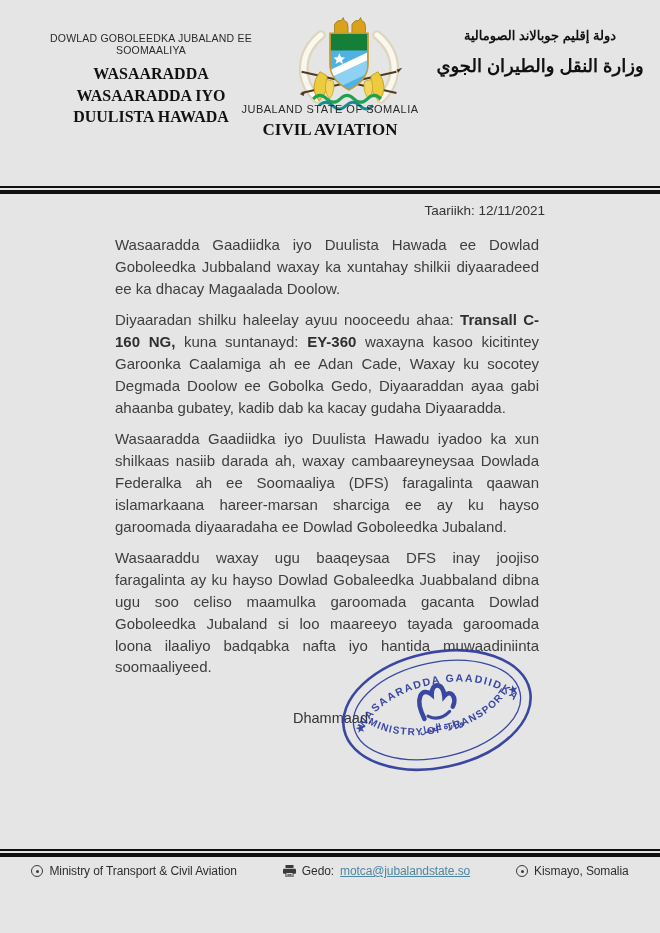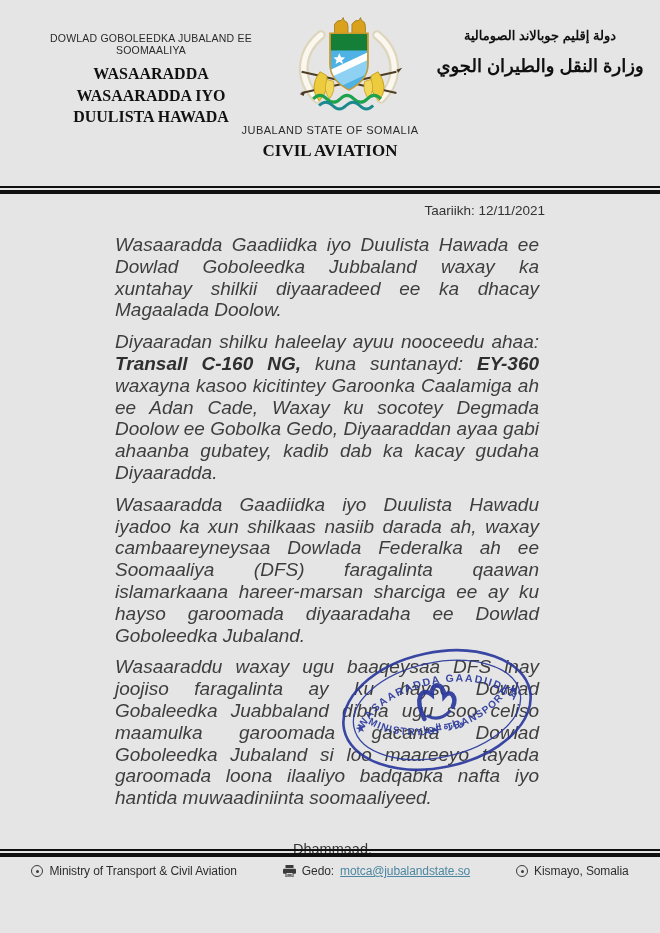--- a/index.html
+++ b/index.html
@@ -8,35 +8,35 @@
     font-family:"Liberation Sans",sans-serif;color:#3d3d3d;overflow:hidden;
   }
   
   .mast-left{position:absolute;top:32px;left:40px;width:222px;text-align:center;color:#1c1c1c;}
   .mast-left .state-line{font-size:10.5px;letter-spacing:.2px;color:#2a2a2a;}
   .mast-left .ministry{font-family:"Liberation Serif",serif;font-weight:bold;font-size:16px;line-height:1.35;margin-top:7px;color:#111;}
   .mast-logo{position:absolute;top:12px;left:290px;width:118px;height:104px;}
   .mast-right{position:absolute;top:28px;left:430px;width:220px;text-align:center;direction:rtl;color:#111;}
   .mast-right .state-line-ar{font-size:13px;font-weight:bold;}
   .mast-right .ministry-ar{font-size:18px;font-weight:bold;margin-top:12px;}
-  .mast-center{position:absolute;top:124px;left:0;right:0;text-align:center;color:#111;}
+  .mast-center{position:absolute;top:103px;left:0;right:0;text-align:center;color:#111;}
   .mast-center .state-line{font-size:11px;letter-spacing:.5px;color:#2a2a2a;}
   .mast-center .ministry{font-family:"Liberation Serif",serif;font-weight:bold;font-size:17px;line-height:1.25;margin-top:4px;}
   
   .rule{position:absolute;left:0;right:0;height:8px;}
   .rule::before{content:"";position:absolute;left:0;right:0;top:0;height:1.5px;background:#101010;}
   .rule::after{content:"";position:absolute;left:0;right:0;top:4px;height:3.5px;background:#101010;}
   .rule-top{top:186px;}
   .rule-bottom{top:849px;}
   
   .doc{position:absolute;top:197px;left:115px;width:438px;}
   .date-line{text-align:right;font-size:13.5px;color:#333;padding-right:8px;margin:6px 0 16px 0;}
   .press-title{text-align:center;font-size:14px;font-weight:bold;color:#222;
     text-decoration:underline;letter-spacing:.3px;margin:0 0 24px 0;}
-  .doc p{font-size:19px;line-height:21.8px;text-align:justify;margin:0 14px 10px 0;color:#3e3e3e;font-style:italic;}
+  .doc p{font-size:15px;line-height:21.8px;text-align:justify;margin:0 14px 10px 0;color:#3e3e3e;}
   .doc p b{color:#2f2f2f;}
   .closing{margin:32px 0 0 178px;font-size:14.5px;color:#343434;}
   
   .stamp{position:absolute;left:336px;top:646px;width:202px;height:128px;opacity:.92;}
   
   .footer{position:absolute;top:864px;left:0;right:0;display:flex;justify-content:center;
     align-items:center;gap:46px;font-size:12px;color:#2e2e2e;letter-spacing:-.1px;}
   .footer-item{display:flex;align-items:center;gap:6px;white-space:nowrap;}
   .dot-circle{width:10px;height:10px;border:1.3px solid #3c3c3c;border-radius:50%;position:relative;flex:0 0 auto;}
   .dot-circle::after{content:"";position:absolute;left:50%;top:50%;width:3px;height:3px;margin:-1.5px 0 0 -1.5px;background:#3c3c3c;border-radius:50%;}

